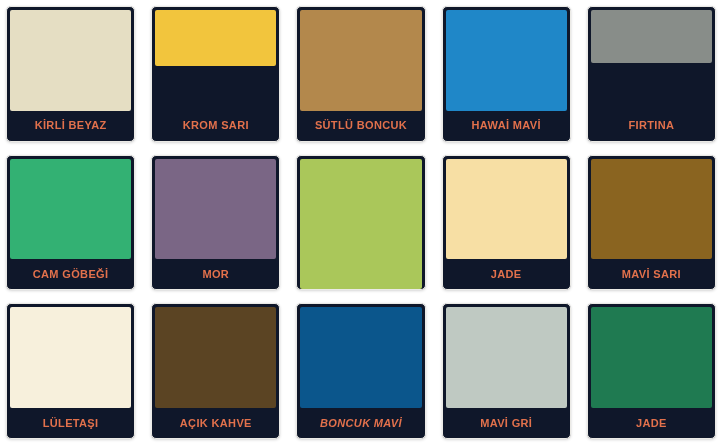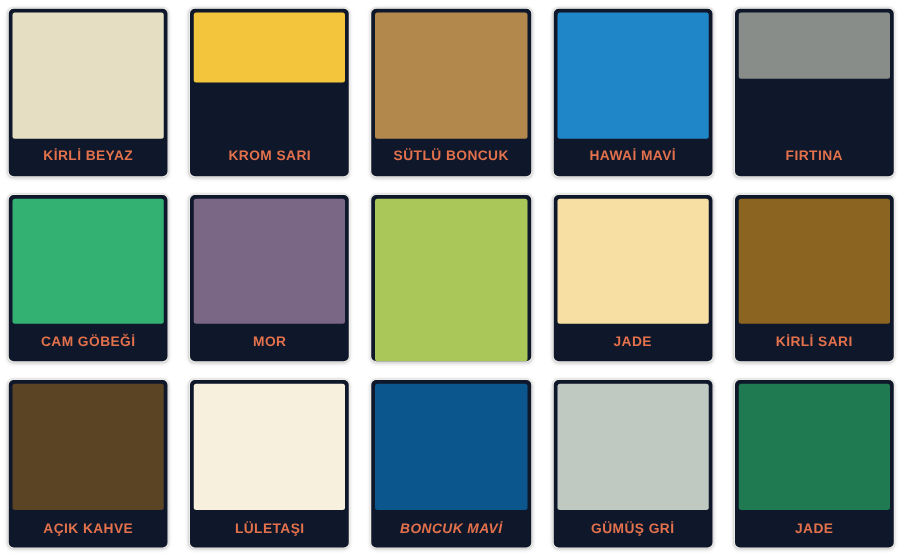--- a/index.html
+++ b/index.html
@@ -104,41 +104,41 @@
     <div class="swatch" style="background-color: rgb(170, 199, 90);"></div>
   </div>
 
   <div class="color-card">
     <div class="swatch" style="background-color: rgb(247, 223, 164);"></div>
     <div class="swatch-label" style="color: rgb(226, 113, 76);">JADE</div>
   </div>
 
   <div class="color-card">
     <div class="swatch" style="background-color: rgb(138, 100, 32);"></div>
-    <div class="swatch-label" style="color: rgb(226, 113, 76);">KİRLİ SARI</div>
+    <div class="swatch-label" style="color: rgb(226, 113, 76);">MAVİ SARI</div>
+  </div>
+
+  <div class="color-card">
+    <div class="swatch" style="background-color: rgb(247, 240, 220);"></div>
+    <div class="swatch-label" style="color: rgb(226, 113, 76);">LÜLETAŞI</div>
   </div>
 
   <div class="color-card">
     <div class="swatch" style="background-color: rgb(91, 68, 35);"></div>
     <div class="swatch-label" style="color: rgb(226, 113, 76);">AÇIK KAHVE</div>
-  </div>
-
-  <div class="color-card">
-    <div class="swatch" style="background-color: rgb(247, 240, 220);"></div>
-    <div class="swatch-label" style="color: rgb(226, 113, 76);">LÜLETAŞI</div>
   </div>
 
   <div class="color-card">
     <div class="swatch" style="background-color: rgb(11, 86, 140);"></div>
     <div class="swatch-label" style="color: rgb(226, 113, 76); font-style: italic;">BONCUK MAVİ</div>
   </div>
 
   <div class="color-card">
     <div class="swatch" style="background-color: rgb(191, 201, 194);"></div>
-    <div class="swatch-label" style="color: rgb(226, 113, 76);">GÜMÜŞ GRİ</div>
+    <div class="swatch-label" style="color: rgb(226, 113, 76);">MAVİ GRİ</div>
   </div>
 
   <div class="color-card">
     <div class="swatch" style="background-color: rgb(31, 122, 81);"></div>
     <div class="swatch-label" style="color: rgb(226, 113, 76); text-align: right;">JADE</div>
   </div>
 
 </div>
 
 </body></html>

